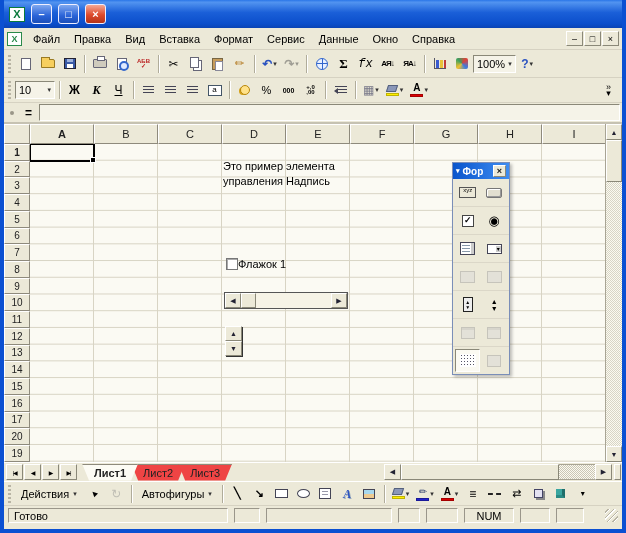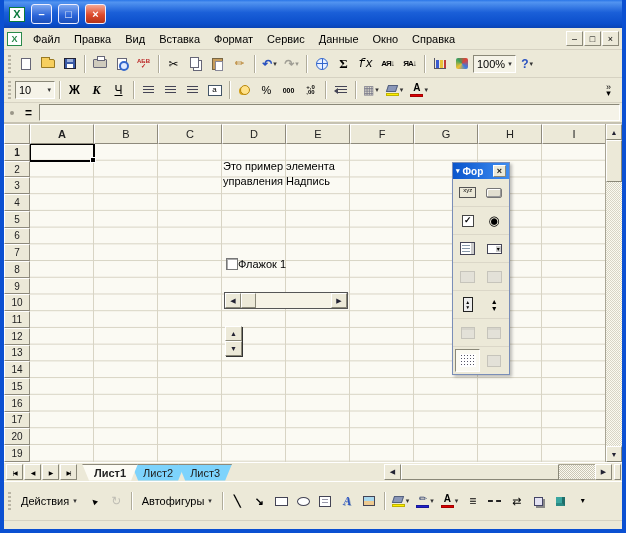--- a/index.html
+++ b/index.html
@@ -154,30 +154,30 @@
   .ic-combo-box .in{background:#ccc;padding:0 1px}
   .ic-combo-list-edit,.ic-combo-drop-edit{width:15px;height:12px;border:1px solid #999;background:#ddd9ca}
   .ic-scrollbar-tool{width:10px;height:15px;border:1px solid #222;background:#eee;font-size:5px;line-height:5px;flex-direction:column}
   .ic-spinner-tool{font-size:7px;line-height:7px;font-weight:bold}
   .ic-control-properties,.ic-edit-code{width:14px;height:12px;border:1px solid #999;background:#ddd9ca;box-shadow:inset 0 2px 0 #c2beae}
   .ic-toggle-grid{width:16px;height:13px;background:#fff radial-gradient(#556 .8px,transparent .9px);background-size:3px 3px}
   .ic-run-dialog{width:14px;height:12px;border:1px solid #999;background:#ddd9ca}
   
   .tabbar{height:19px;display:flex;align-items:center;background:#ece9d8;border-top:1px solid #fff;padding-left:2px}
   .tabnav{width:17px;height:16px;background:#ece9d8;border:1px solid;border-color:#fff #8a8878 #8a8878 #fff;font-size:6px;display:flex;align-items:center;justify-content:center;margin-right:1px;letter-spacing:-1px}
-  .stab{position:relative;height:17px;display:flex;align-items:center;padding:0 12px;margin-left:-7px;background:#7dd3fc;clip-path:polygon(0 0,100% 0,calc(100% - 7px) 100%,7px 100%);color:#222;border-top:1px solid #8e8a7c}
+  .stab{position:relative;height:17px;display:flex;align-items:center;padding:0 12px;margin-left:-7px;background:#ef4444;clip-path:polygon(0 0,100% 0,calc(100% - 7px) 100%,7px 100%);color:#222;border-top:1px solid #8e8a7c}
   .stab.first{margin-left:4px}
   .stab.active{background:#fcfbf4;font-weight:bold;z-index:2}
   .hsc{margin-left:auto;display:flex;align-items:center;height:17px;margin-right:1px}
   .hsc .sbtn{width:17px;height:16px;flex:0 0 auto}
   .hthumb2{width:158px;height:16px;background:#ece9d8;border:1px solid;border-color:#fff #8a8878 #8a8878 #fff}
   .htrack2{width:36px;height:16px;background:repeating-conic-gradient(#fbfaf0 0% 25%,#cac6b6 0% 50%);background-size:2px 2px;border-top:1px solid #a8a494;border-bottom:1px solid #a8a494}
   .tabsplit{width:7px;height:16px;background:#ece9d8;border:1px solid;border-color:#fff #8a8878 #8a8878 #fff;margin-left:2px}
   
-  .tb.draw{height:40px;border-top:1px solid #fff}
+  .tb.draw{height:25px;border-top:1px solid #fff}
   
   .statusbar{height:19px;display:flex;align-items:center;gap:6px;padding:1px 4px;background:#ece9d8}
   .panel{height:15px;border:1px solid;border-color:#9a968a #fff #fff #9a968a;display:flex;align-items:center;padding:0 5px;font-size:11px}
   .p-ready{width:220px}
   .p1{width:26px}.p2{width:126px}.p3{width:22px}.p4{width:32px}
   .p-num{width:50px;justify-content:center}
   .p5{width:30px}.p6{width:28px}
   .gripr{margin-left:auto;width:13px;height:13px;background:repeating-linear-gradient(135deg,transparent 0 2px,#b8b4a4 2px 3px,#fff 3px 4px)}
 </style>
 </head>
@@ -603,13 +603,24 @@
         </div>
         <div class="tbtn">
           <span class="ic ic-3d"></span>
         </div>
         <div class="tbtn">
           <span class="ic ic-more-buttons">▾</span>
         </div>
       </span>
   </div>
 
+  <div class="statusbar">
+    <span class="panel p-ready">Готово</span>
+    <span class="panel p1"></span>
+    <span class="panel p2"></span>
+    <span class="panel p3"></span>
+    <span class="panel p4"></span>
+    <span class="panel p-num">NUM</span>
+    <span class="panel p5"></span>
+    <span class="panel p6"></span>
+    <span class="gripr"></span>
+  </div>
 </div>
 
 </body></html>

